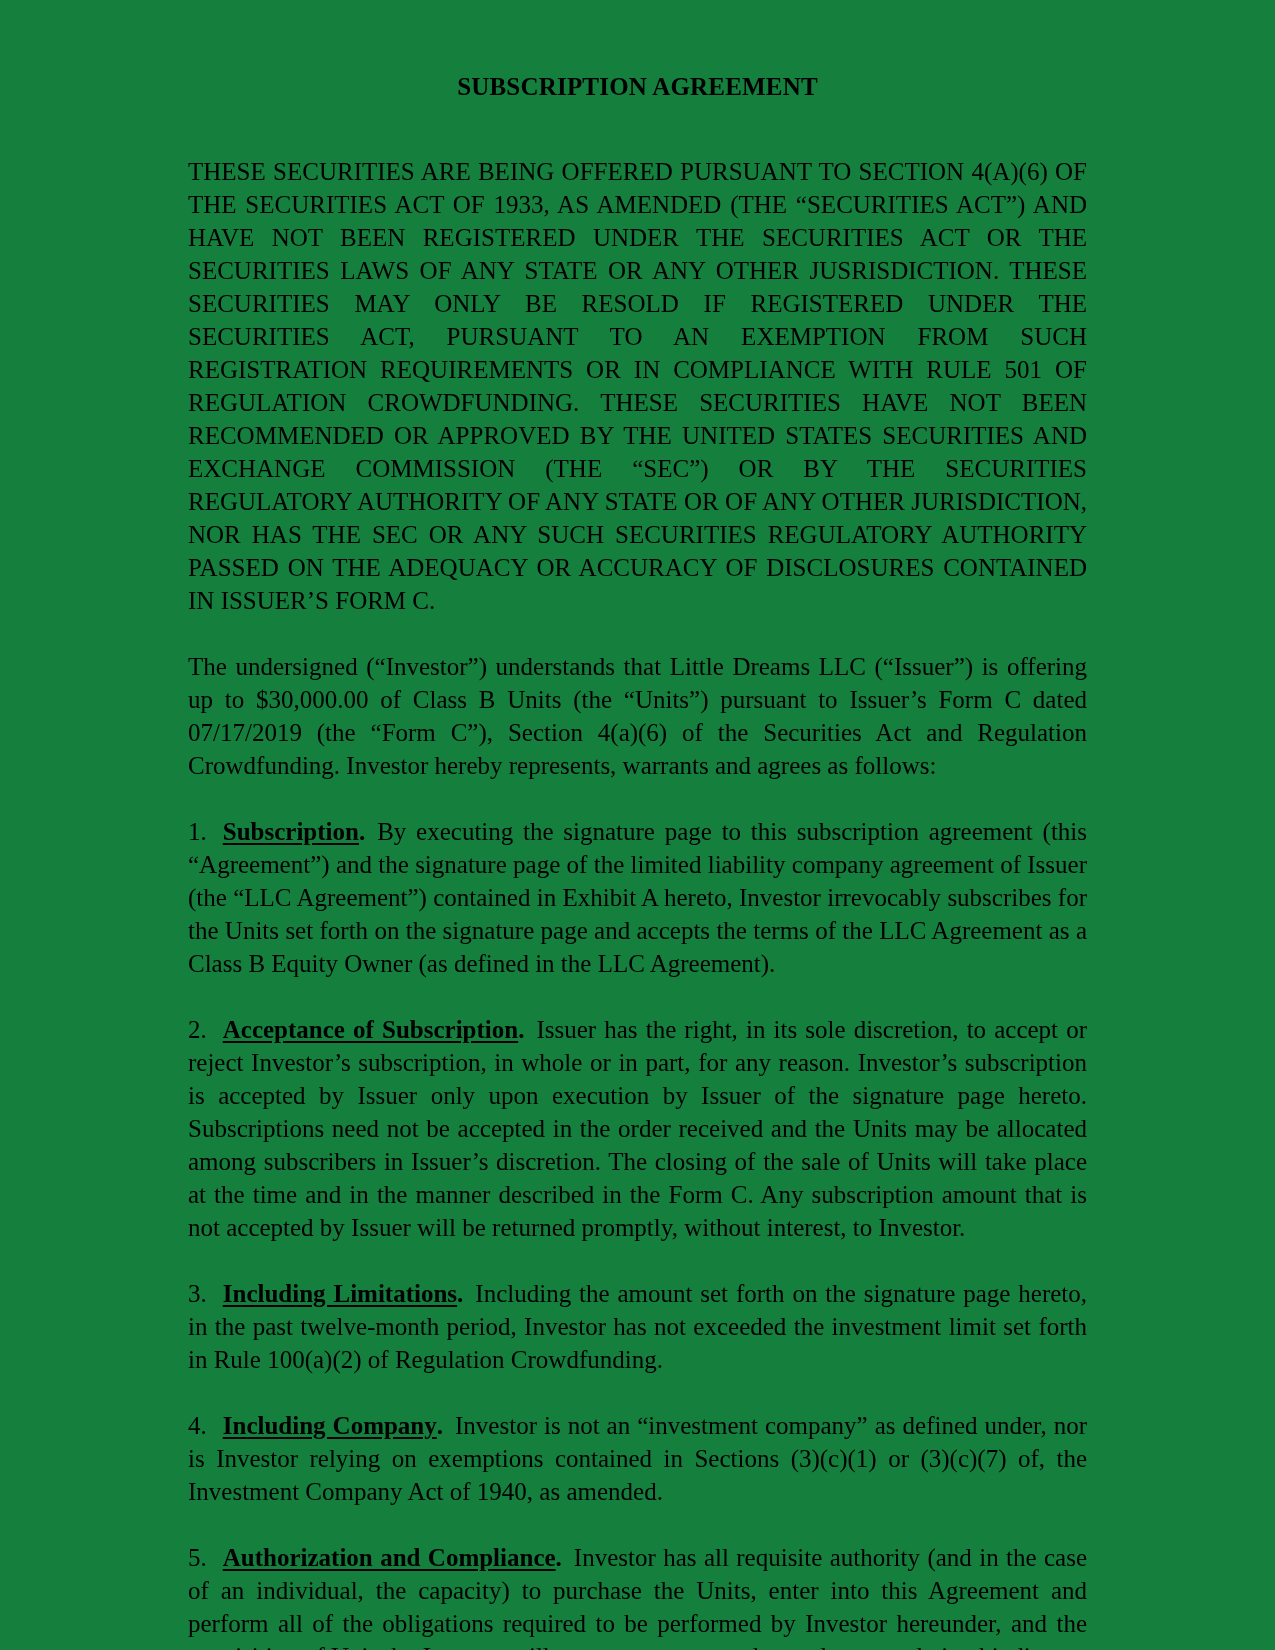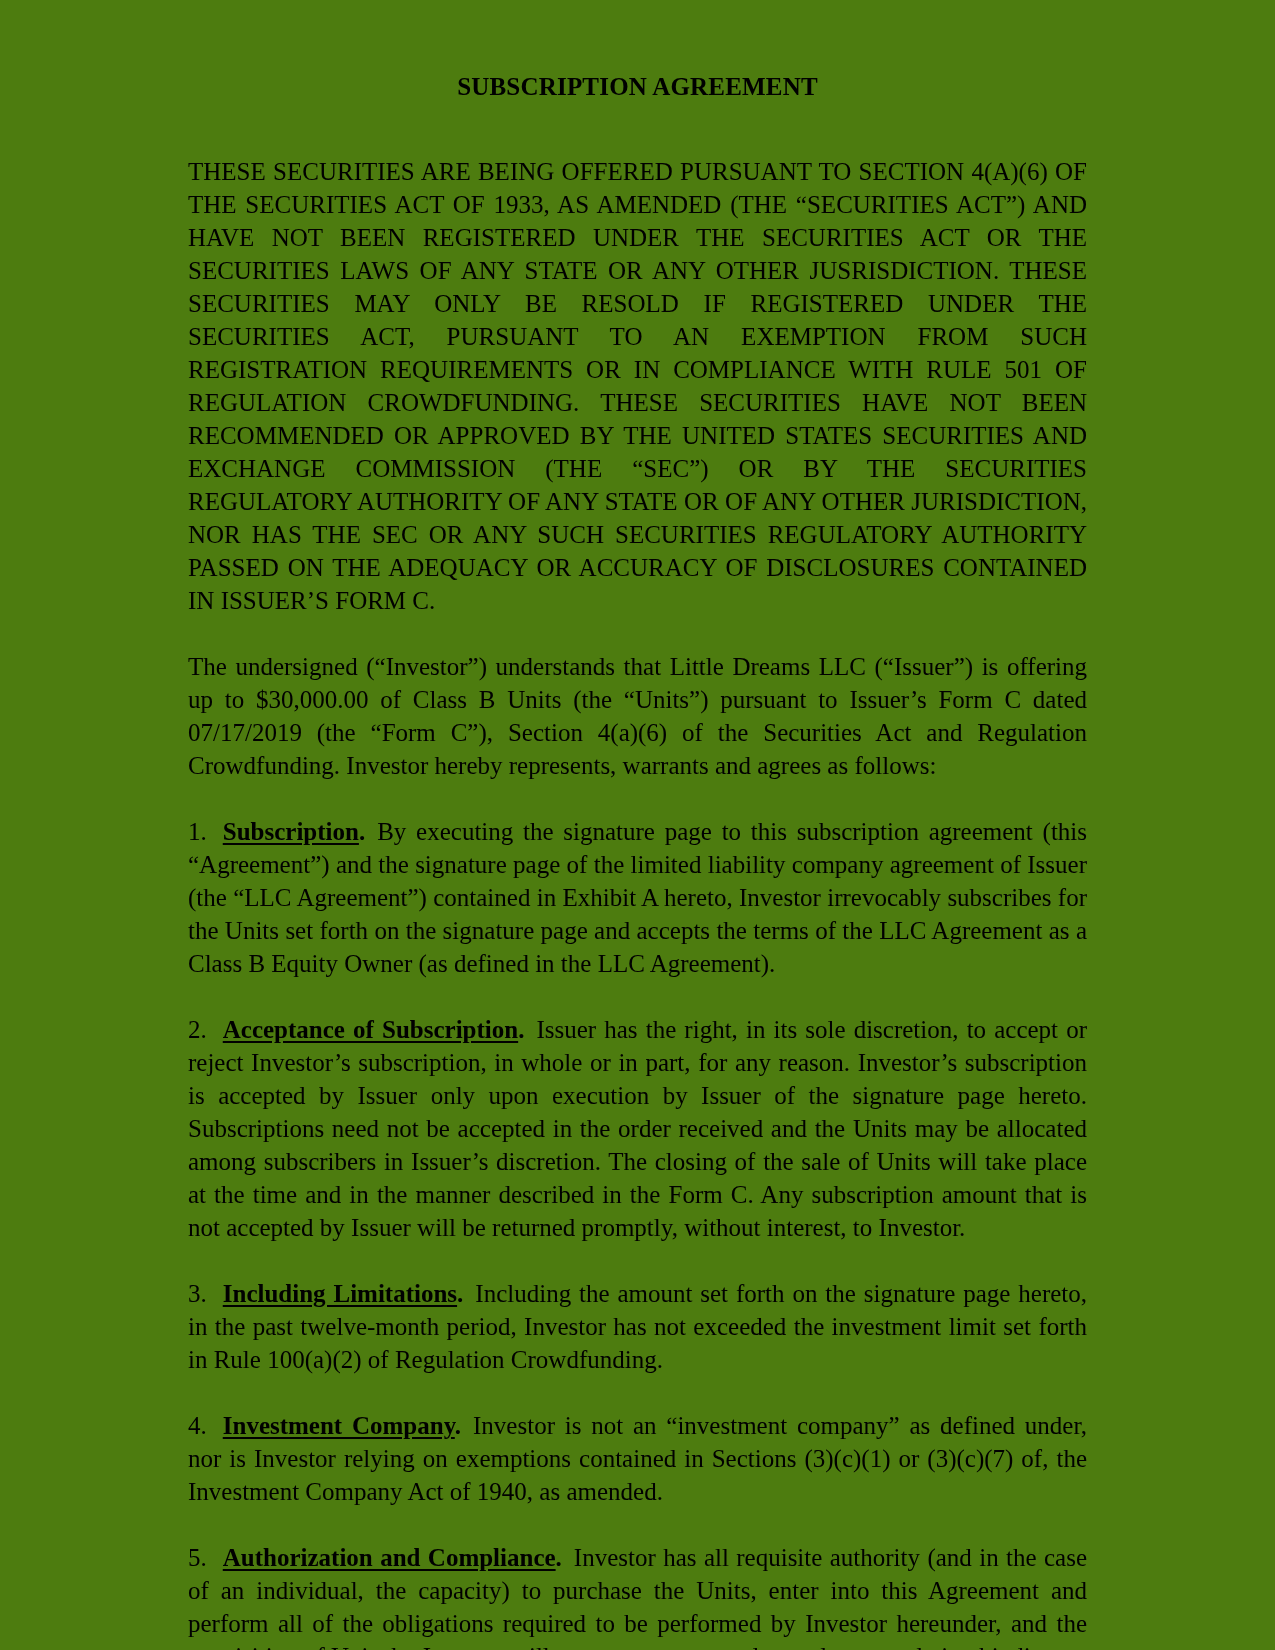--- a/index.html
+++ b/index.html
@@ -5,21 +5,21 @@
   html, body {
     margin: 0;
     padding: 0;
     background: #ffffff;
   }
   .page {
     position: relative;
     width: 1275px;
     height: 1650px;
     box-sizing: border-box;
-    background: #4d7c0f;
+    background: #15803d;
     color: #000000;
     padding: 70px 188px 0 188px;
     font-family: "Liberation Serif", "DejaVu Serif", serif;
     font-size: 25px;
     line-height: 33px;
     overflow: hidden;
   }
   .doc-title {
     margin: 0 0 52px 0;
     text-align: center;
@@ -33,20 +33,21 @@
   }
   .num {
     display: inline-block;
     margin-right: 16px;
   }
   .heading {
     font-weight: bold;
     text-decoration: underline;
     text-decoration-thickness: 2px;
     text-underline-offset: 3px;
+    font-family: Liberation Serif, serif;
   }
   .sep {
     font-weight: bold;
     margin-right: 12px;
   }
 </style>
 </head>
 <body>
 
 <div class="page">
@@ -63,20 +64,20 @@
 
   <p class="para">
     <span class="num">2.</span><span class="heading">Acceptance of Subscription</span><span class="sep">.</span><span>Issuer has the right, in its sole discretion, to accept or reject Investor’s subscription, in whole or in part, for any reason. Investor’s subscription is accepted by Issuer only upon execution by Issuer of the signature page hereto. Subscriptions need not be accepted in the order received and the Units may be allocated among subscribers in Issuer’s discretion. The closing of the sale of Units will take place at the time and in the manner described in the Form C. Any subscription amount that is not accepted by Issuer will be returned promptly, without interest, to Investor.</span>
   </p>
 
   <p class="para">
     <span class="num">3.</span><span class="heading">Including Limitations</span><span class="sep">.</span><span>Including the amount set forth on the signature page hereto, in the past twelve-month period, Investor has not exceeded the investment limit set forth in Rule 100(a)(2) of Regulation Crowdfunding.</span>
   </p>
 
   <p class="para">
-    <span class="num">4.</span><span class="heading">Investment Company</span><span class="sep">.</span><span>Investor is not an “investment company” as defined under, nor is Investor relying on exemptions contained in Sections (3)(c)(1) or (3)(c)(7) of, the Investment Company Act of 1940, as amended.</span>
+    <span class="num">4.</span><span class="heading">Including Company</span><span class="sep">.</span><span>Investor is not an “investment company” as defined under, nor is Investor relying on exemptions contained in Sections (3)(c)(1) or (3)(c)(7) of, the Investment Company Act of 1940, as amended.</span>
   </p>
 
   <p class="para">
     <span class="num">5.</span><span class="heading">Authorization and Compliance</span><span class="sep">.</span><span>Investor has all requisite authority (and in the case of an individual, the capacity) to purchase the Units, enter into this Agreement and perform all of the obligations required to be performed by Investor hereunder, and the acquisition of Units by Investor will not contravene any law, rule or regulation binding on Investor or any investment guideline or restriction applicable to Investor. Investor will comply with all laws applicable to transactions in securities in effect in the jurisdiction in which Investor purchases or sells Units. Investor is not subject to any “bad actor” disqualifications contained in Rule 503 of Regulation Crowdfunding, assuming for purposes of this representation that Investor is a “covered person” under Rule 503.</span>
   </p>
 
 </div>
 
 </body></html>

